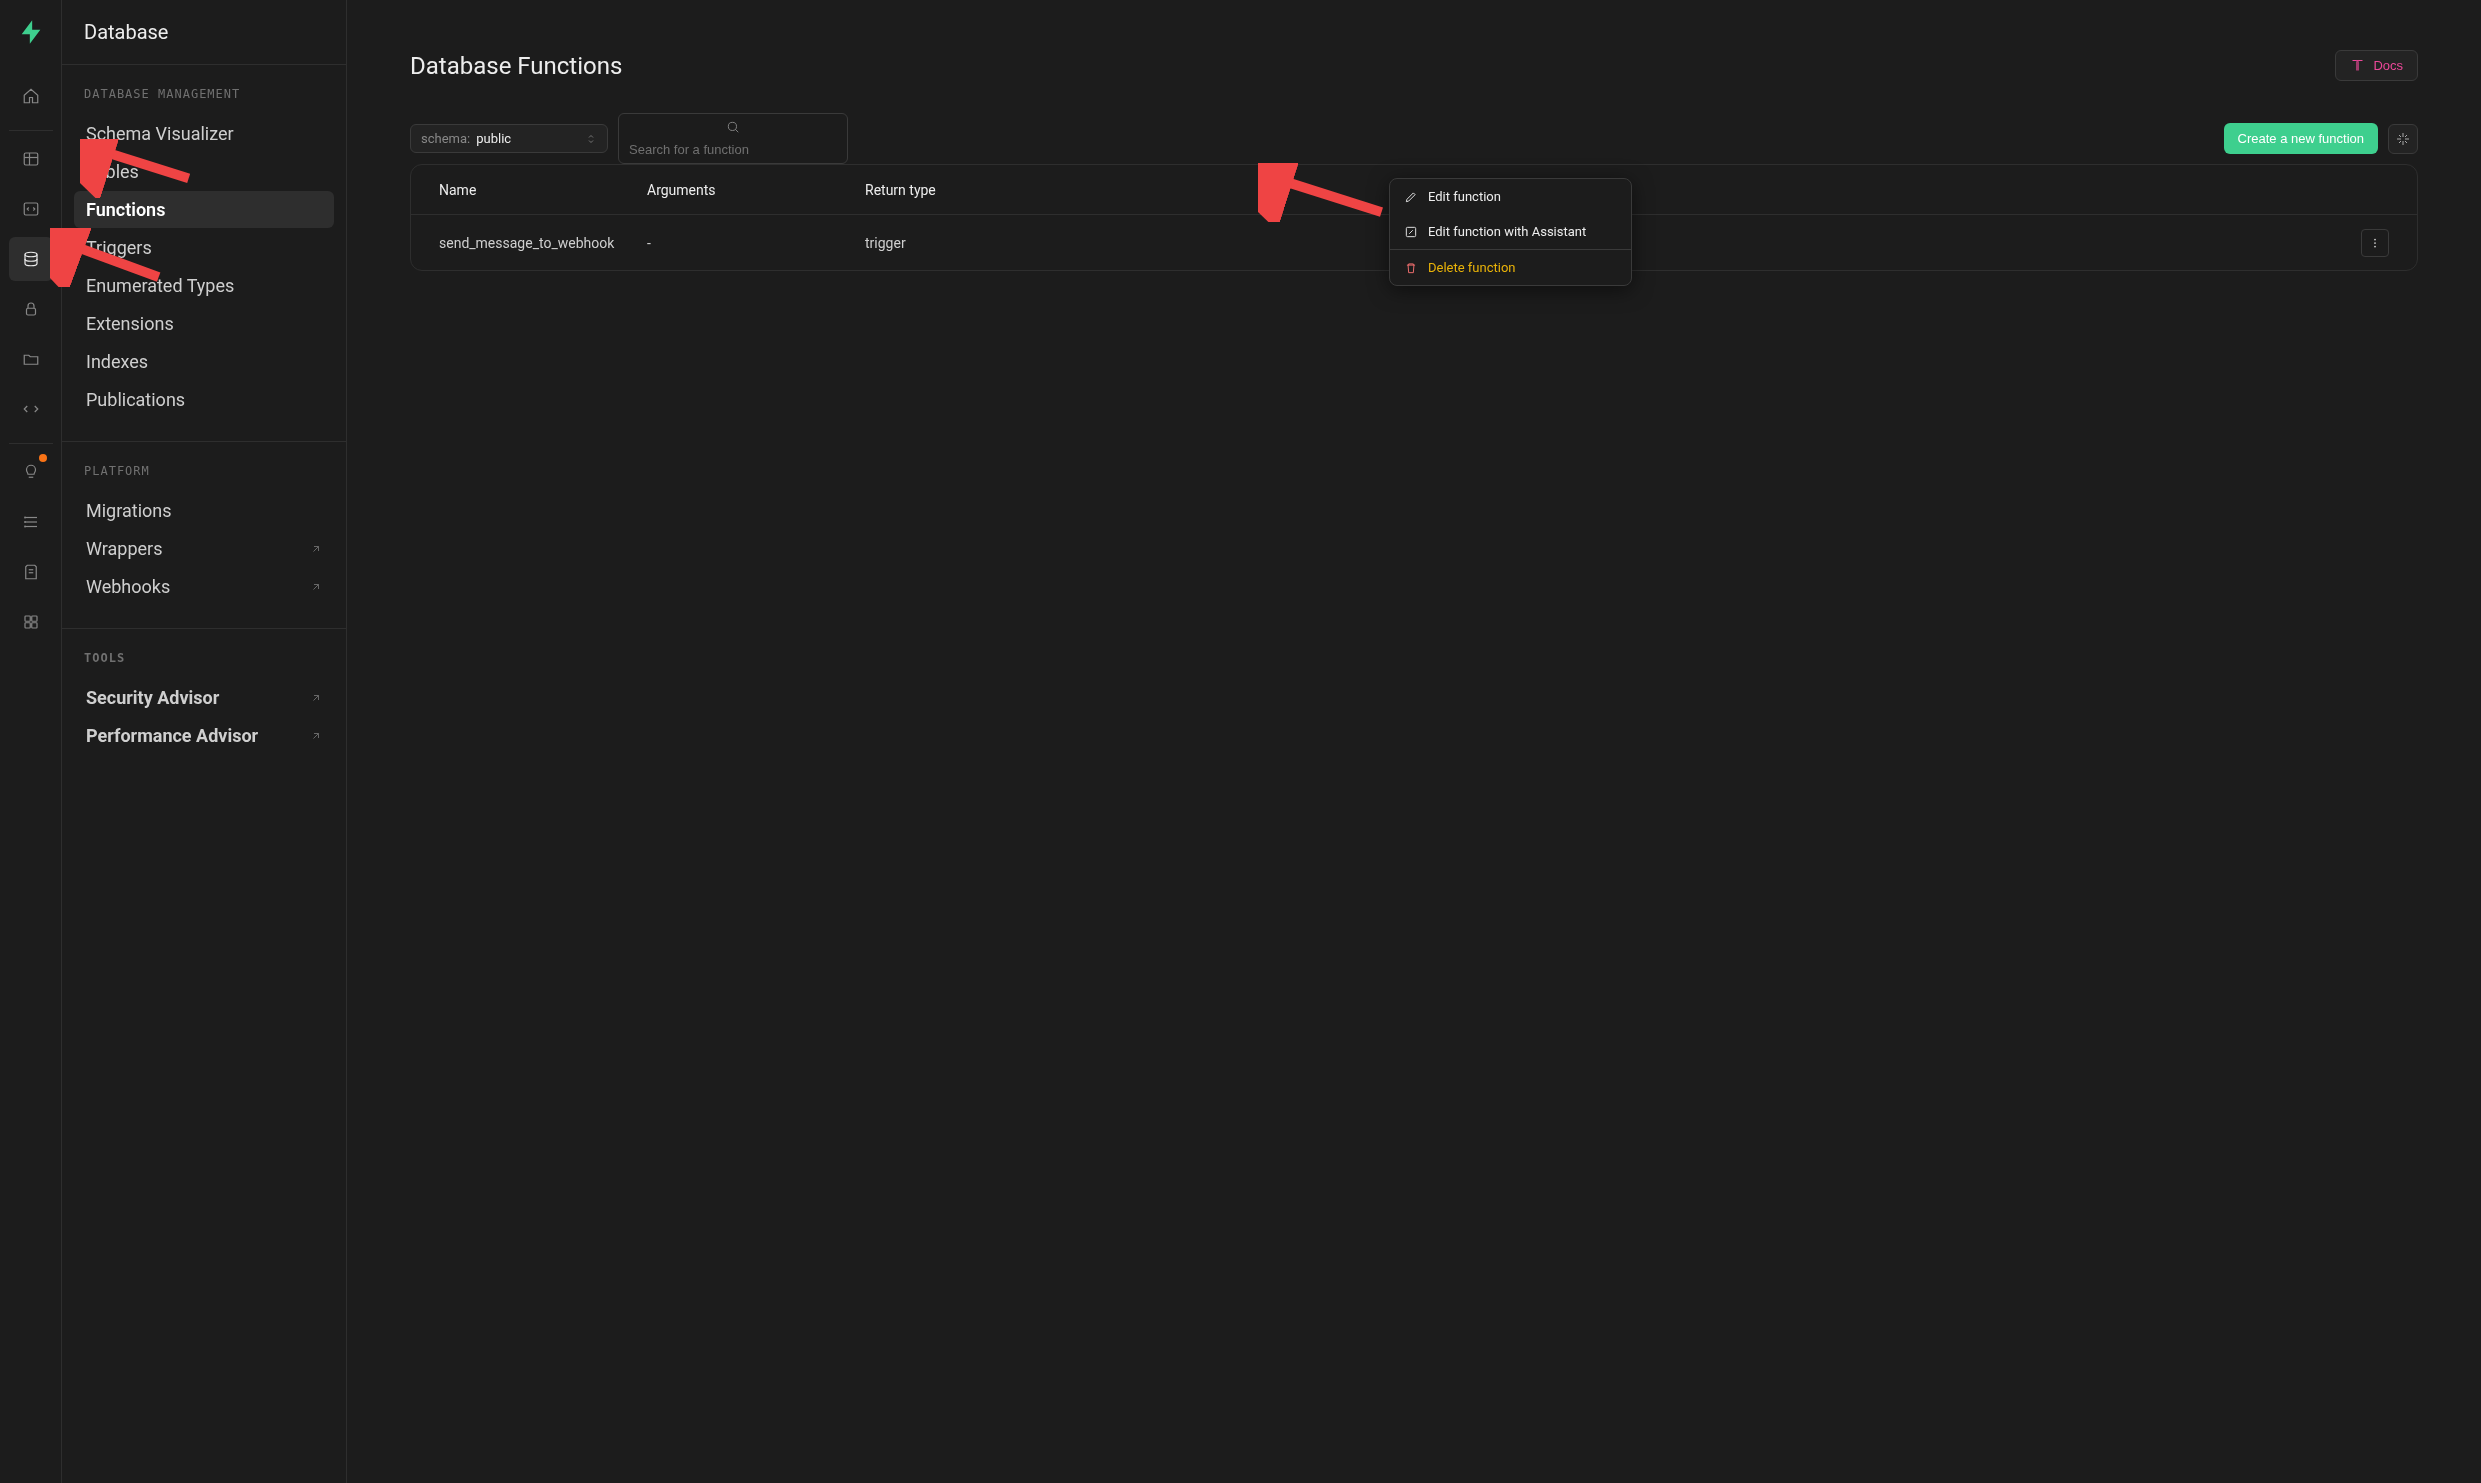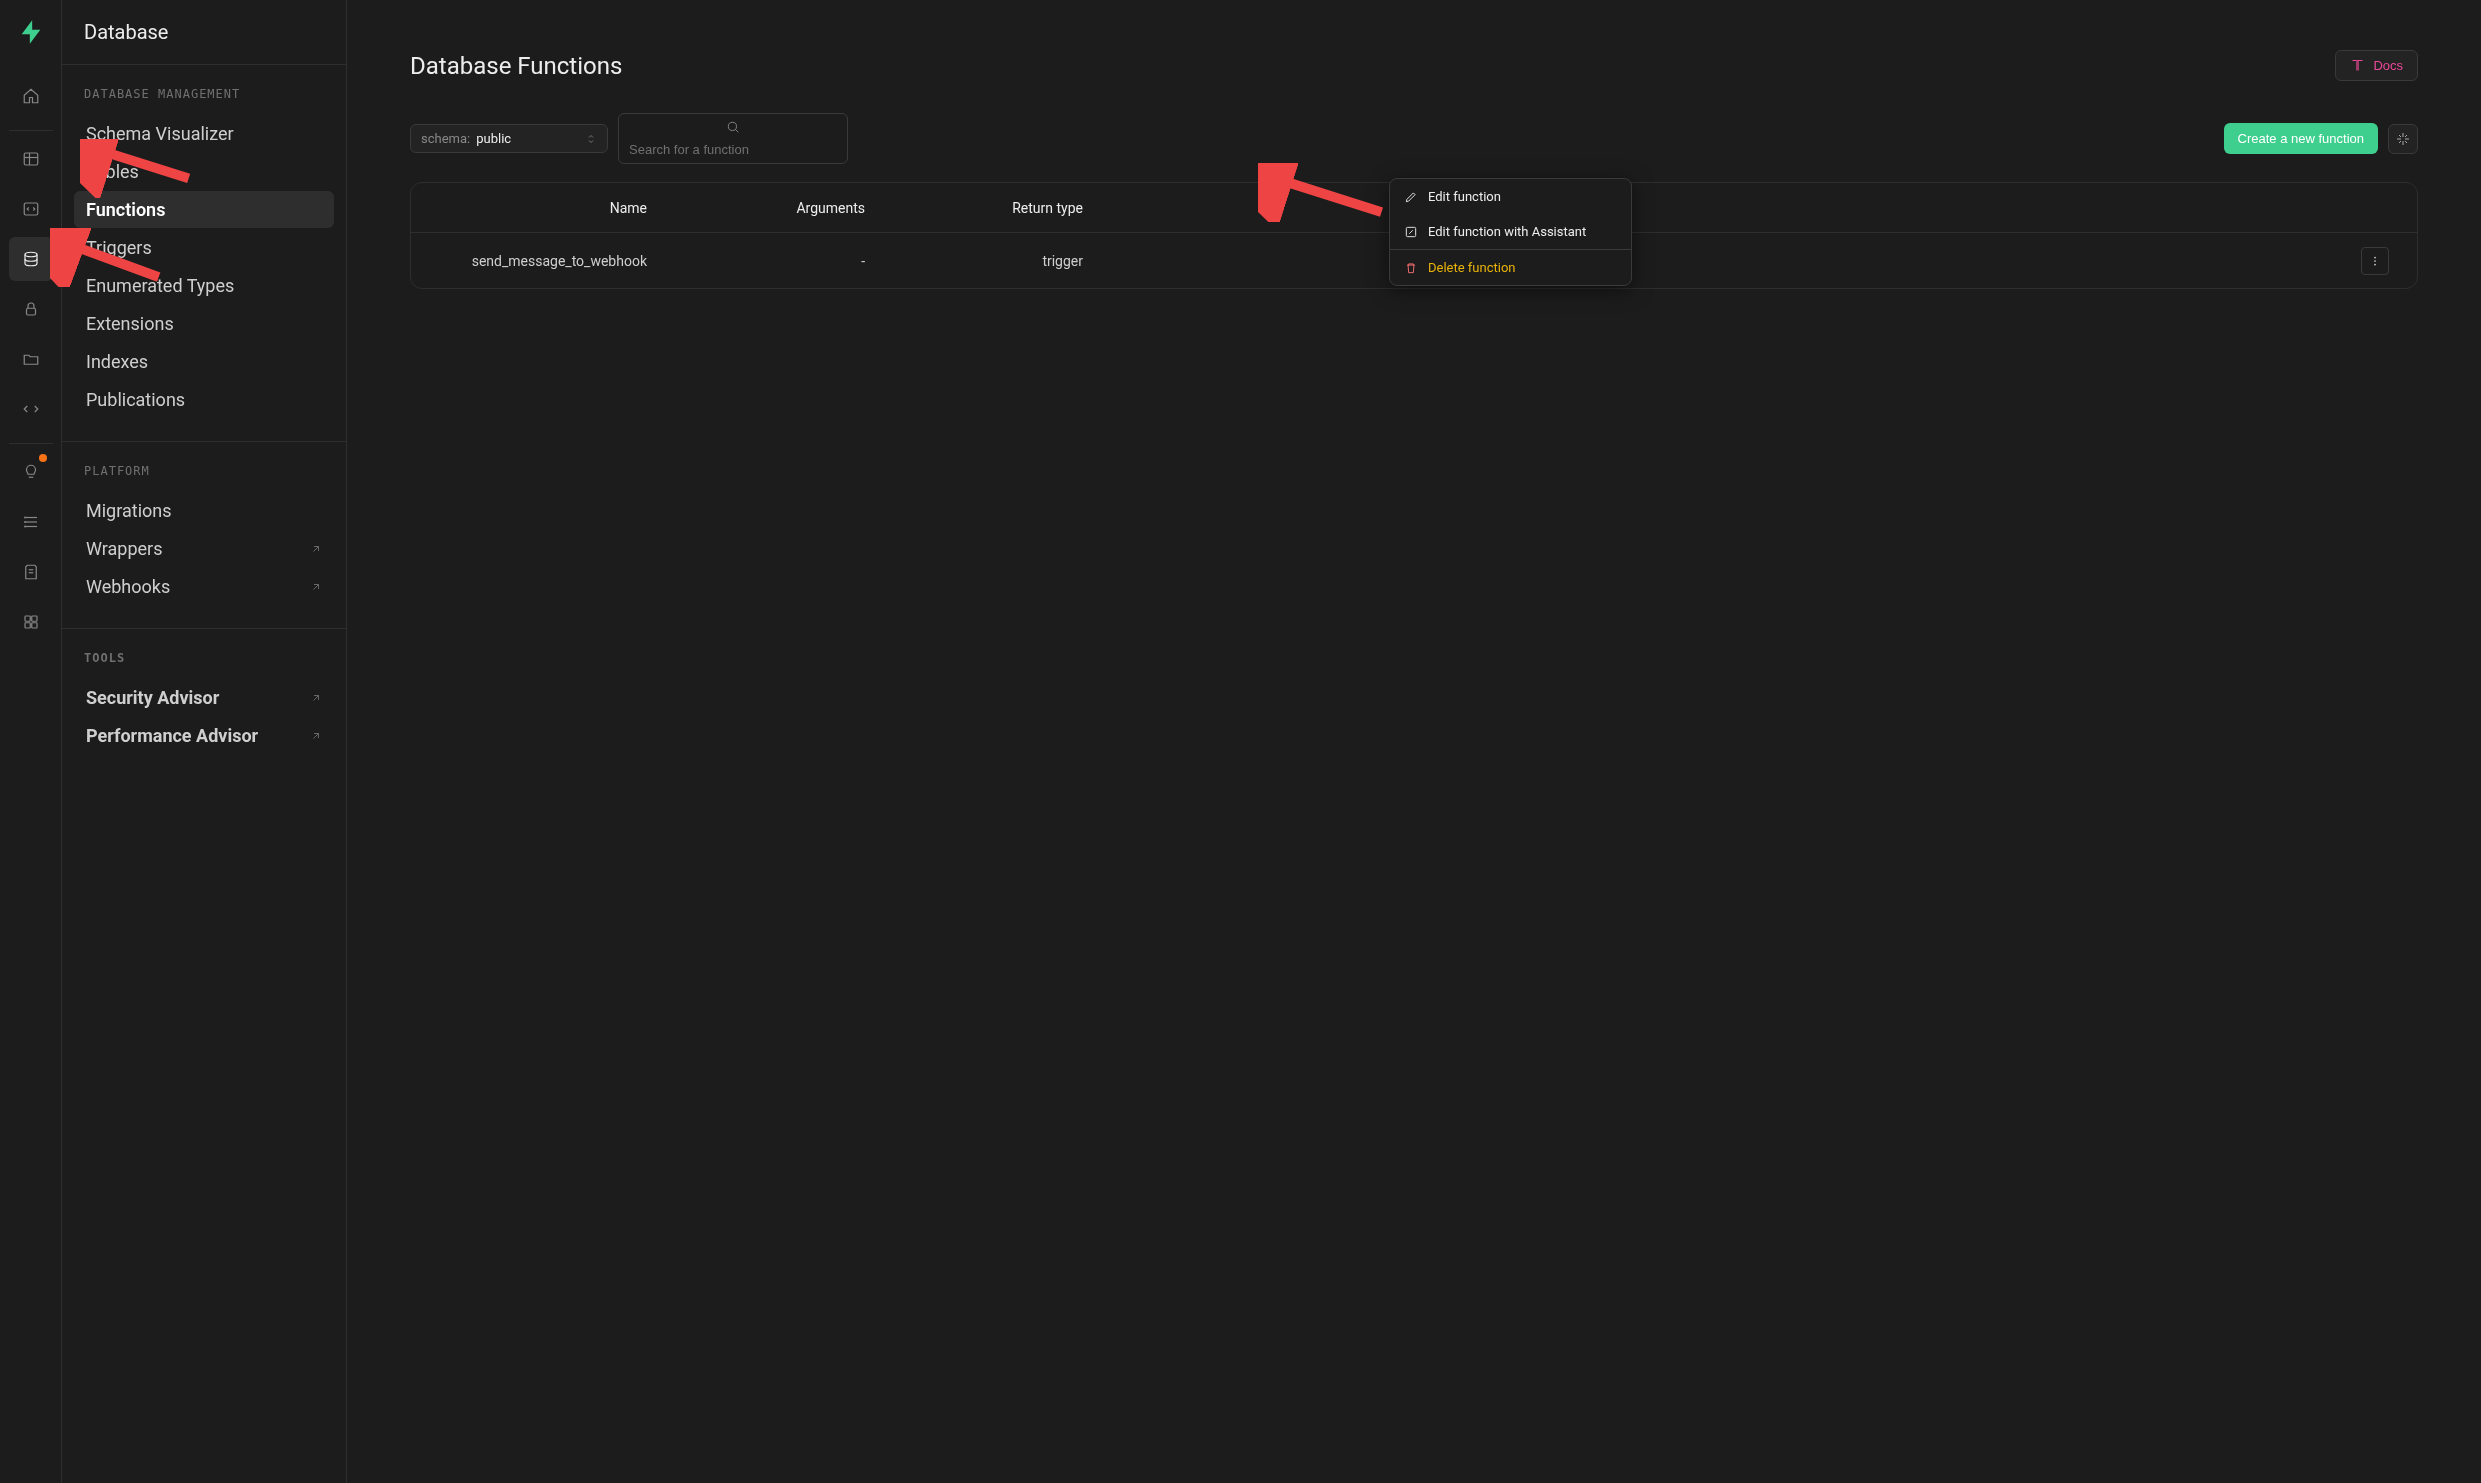--- a/index.html
+++ b/index.html
@@ -139,21 +139,20 @@
     padding: 7px 14px;
     color: #ec4899;
     font-size: 13px;
     cursor: pointer;
   }
   .docs-btn svg { width: 15px; height: 15px; stroke: currentColor; fill: none; stroke-width: 1.6; }
   .toolbar {
     display: flex;
     align-items: center;
     gap: 10px;
-    margin-bottom: 18px;
   }
   .schema-select {
     display: flex;
     align-items: center;
     background: #232323;
     border: 1px solid #3a3a3a;
     border-radius: 6px;
     padding: 6px 10px;
     font-size: 13px;
     gap: 6px;
@@ -205,21 +204,20 @@
     border: 1px solid #3a3a3a;
     border-radius: 6px;
     cursor: pointer;
   }
   .ai-btn svg { width: 16px; height: 16px; stroke: #aaa; fill: none; stroke-width: 1.5; }
   
   .data-table {
     border: 1px solid #2e2e2e;
     border-radius: 12px;
     overflow: hidden;
-    text-align: right;
   }
   .table-head, .table-row {
     display: grid;
     grid-template-columns: 208px 218px 218px auto 59px;
     align-items: center;
     padding: 0 28px;
   }
   .table-head {
     height: 50px;
     color: #ededed;

